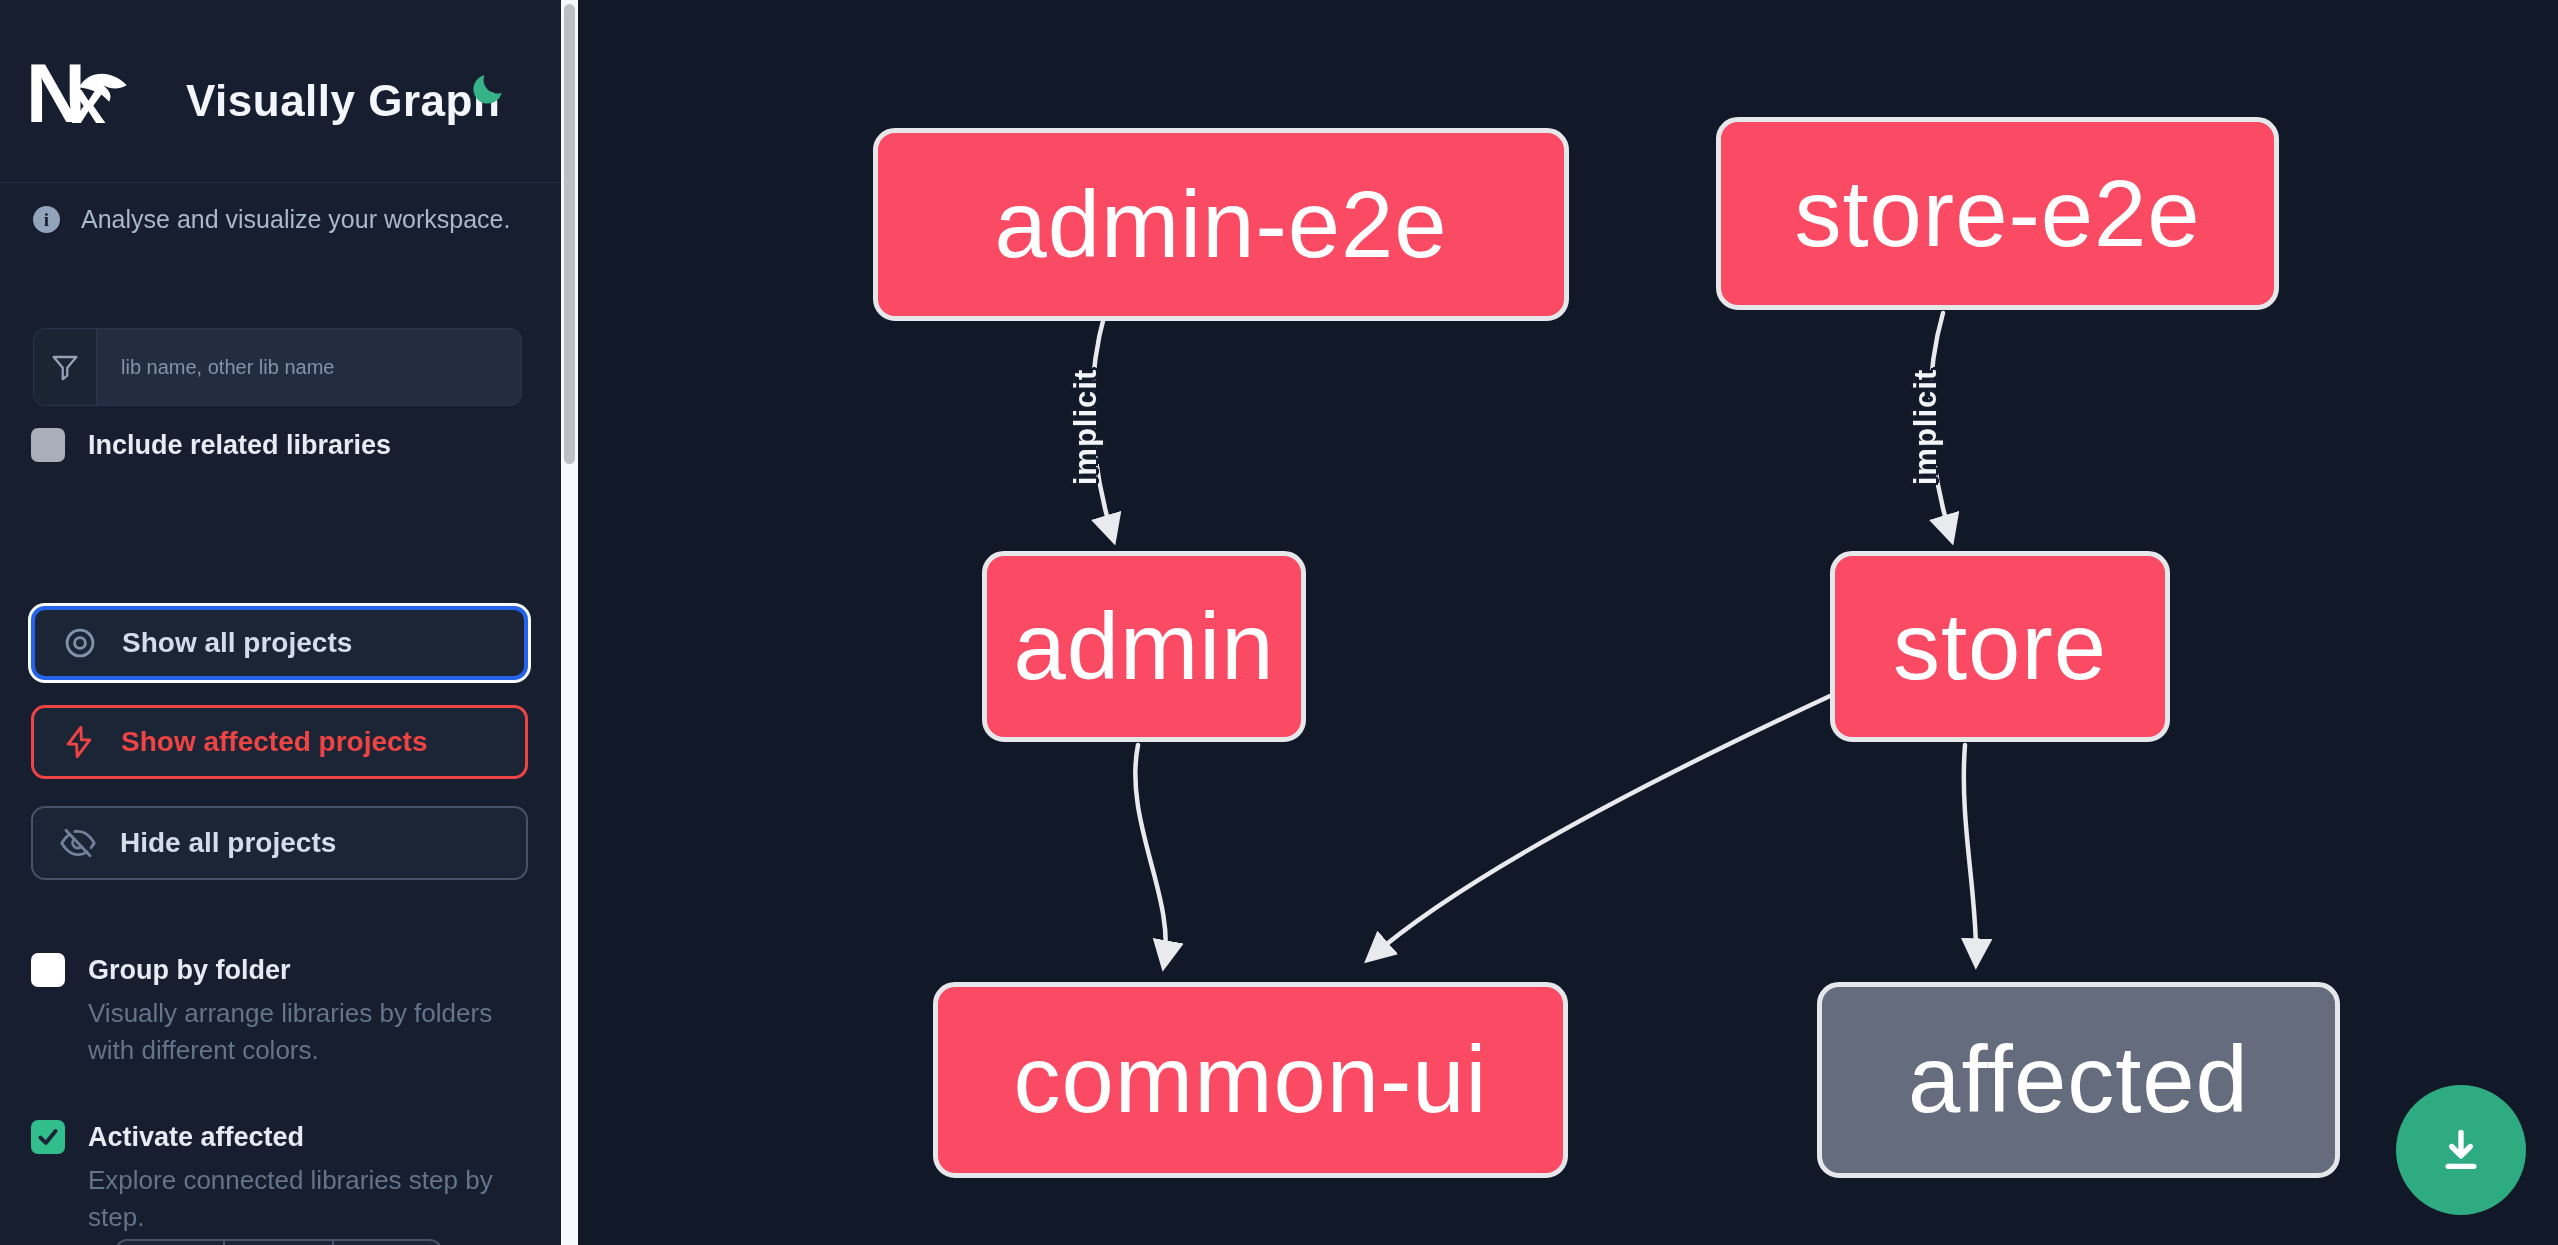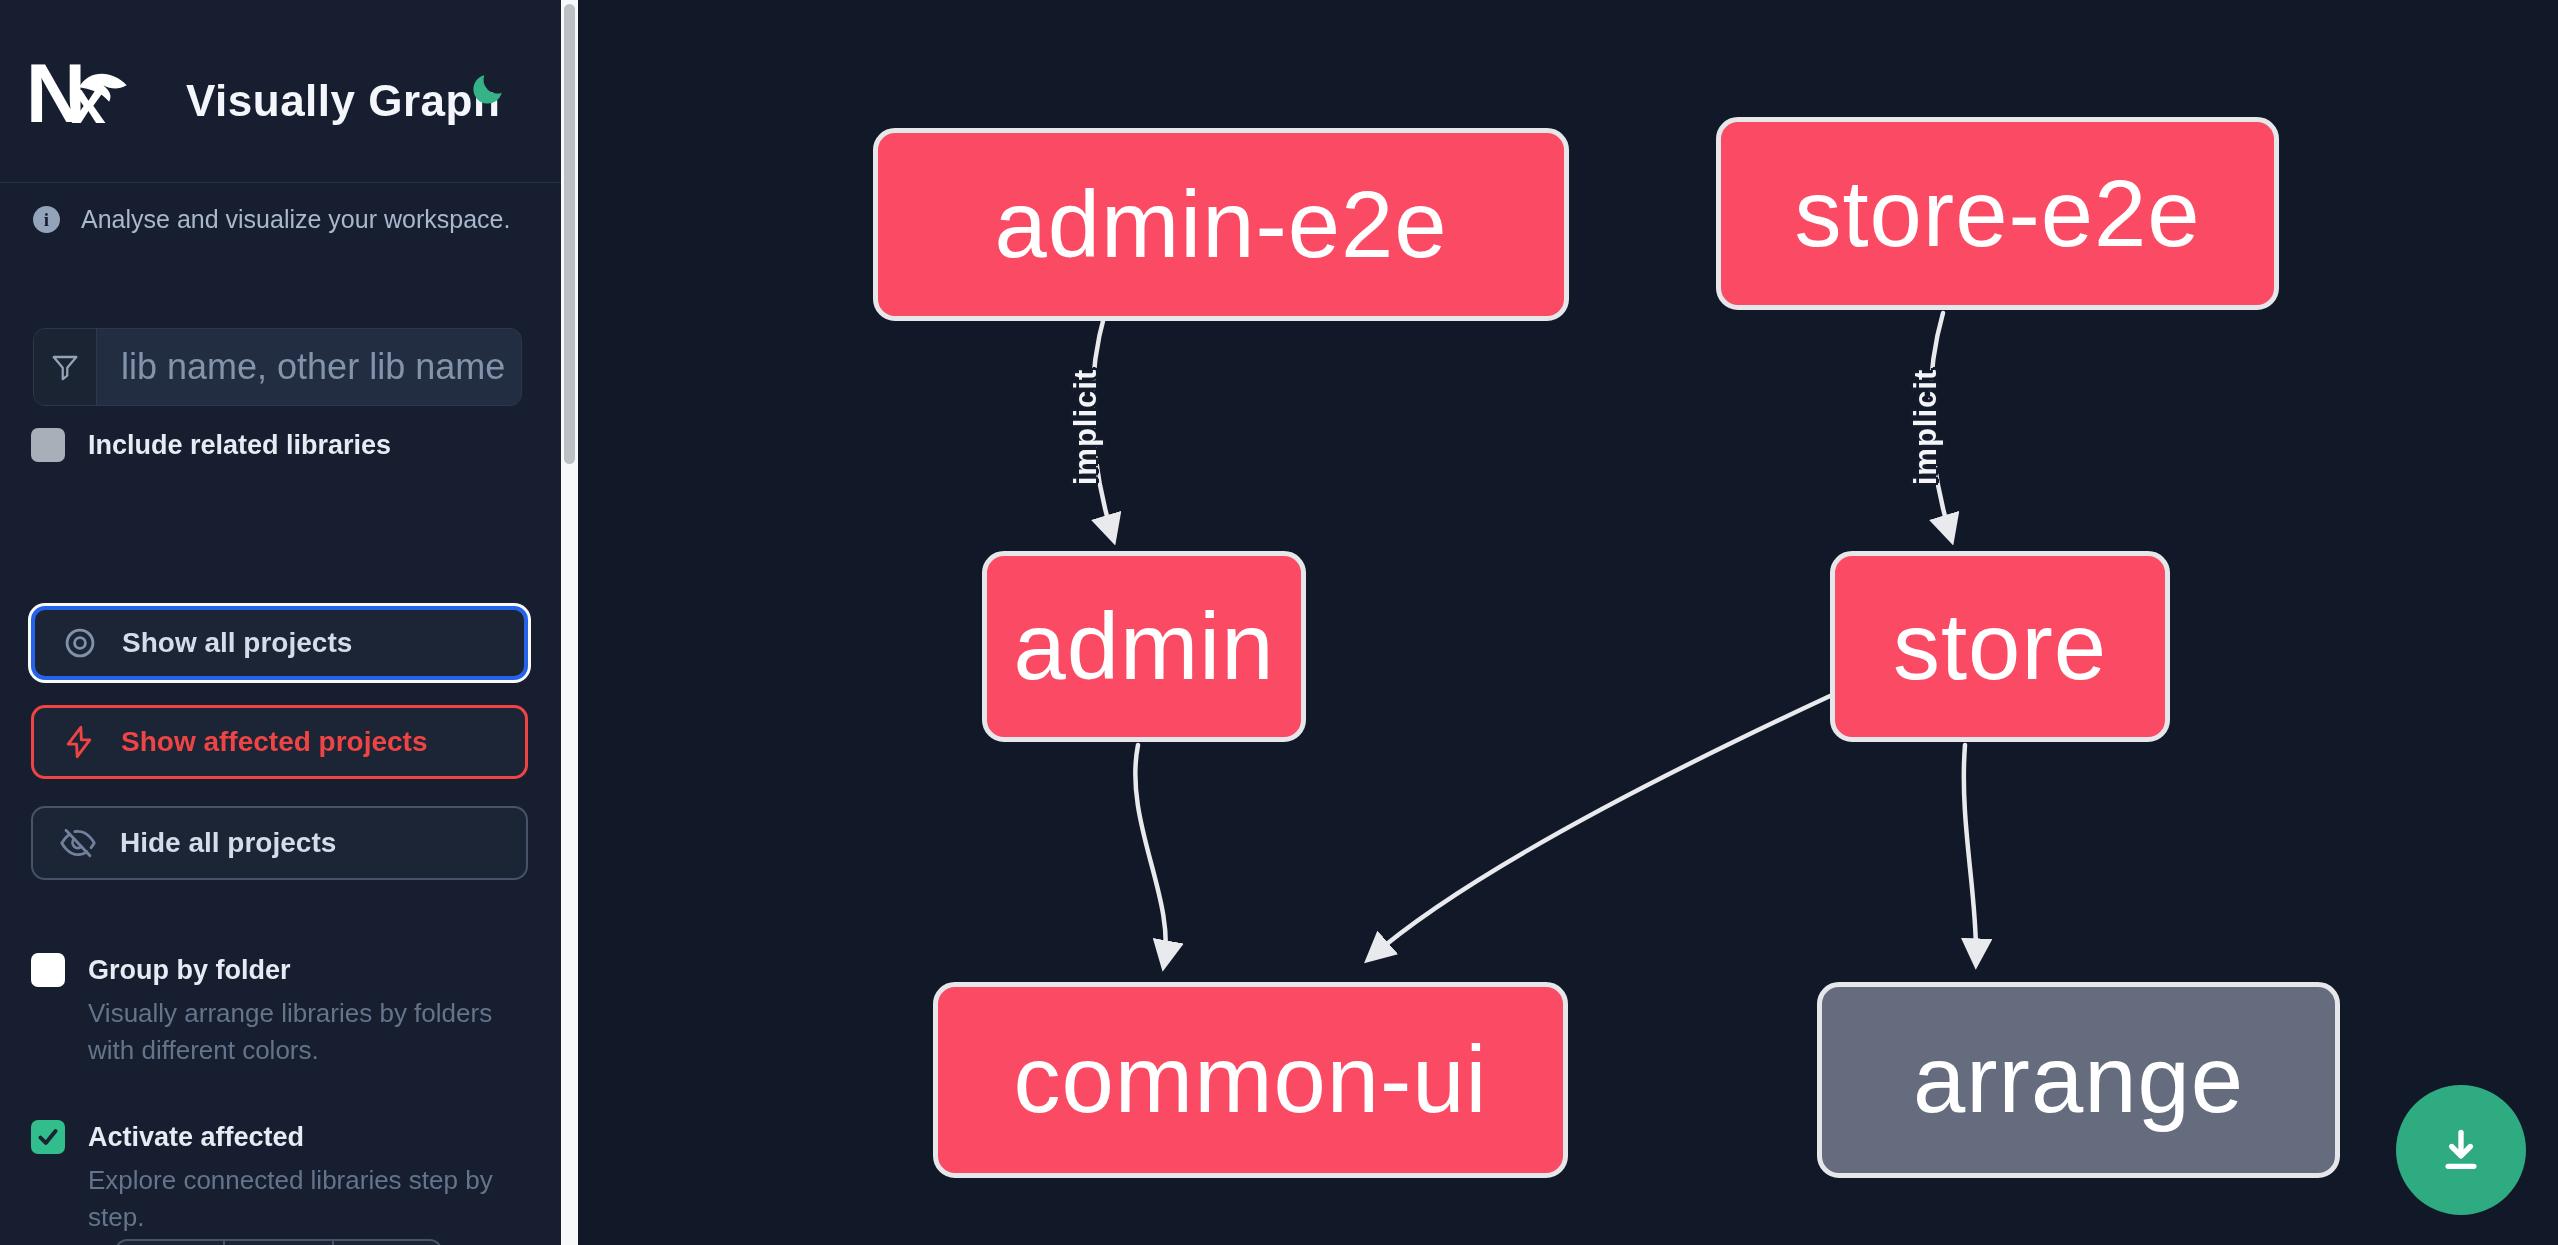--- a/index.html
+++ b/index.html
@@ -40,21 +40,21 @@
     display:flex; border-radius:12px; overflow:hidden;
     background:#222d41; border:1px solid #2b374e;
   }
   .funnel-cell {
     width:63px; height:100%; background:#1a2433;
     border-right:1px solid #2d3950;
     display:flex; align-items:center; justify-content:center; flex:none;
   }
   .search-input {
     flex:1; background:transparent; border:none; outline:none;
-    padding:0 24px; font-size:36px; color:#dbe3ee;
+    padding:0 24px; font-size:20px; color:#dbe3ee;
     font-family:"Liberation Sans", sans-serif;
   }
   .search-input::placeholder { color:#8393ac; opacity:1; }
 
   .check-row { position:absolute; left:31px; display:flex; gap:23px; }
   .check-box {
     width:34px; height:34px; border-radius:7px; flex:none; margin-top:2px;
     display:flex; align-items:center; justify-content:center;
   }
   .check-box.gray  { background:#a9afb9; }
@@ -248,21 +248,21 @@
   </svg>
 
   <div class="edge-label lbl-1">implicit</div>
   <div class="edge-label lbl-2">implicit</div>
 
   <div class="node pink n-admin-e2e">admin-e2e</div>
   <div class="node pink n-store-e2e">store-e2e</div>
   <div class="node pink n-admin">admin</div>
   <div class="node pink n-common-ui">common-ui</div>
   <div class="node pink n-store">store</div>
-  <div class="node gray n-products">arrange</div>
+  <div class="node gray n-products">affected</div>
 
   <button class="download-btn">
     <svg width="56" height="56" viewBox="0 0 24 24">
       <path d="M12 4.5v9" fill="none" stroke="#ffffff" stroke-width="2.3" stroke-linecap="round"></path>
       <path d="M8 10.5 12 14.5 16 10.5" fill="none" stroke="#ffffff" stroke-width="2.3" stroke-linecap="round" stroke-linejoin="round"></path>
       <path d="M6.5 19h11" fill="none" stroke="#ffffff" stroke-width="2.3" stroke-linecap="round"></path>
     </svg>
   </button>
 </main>
 

